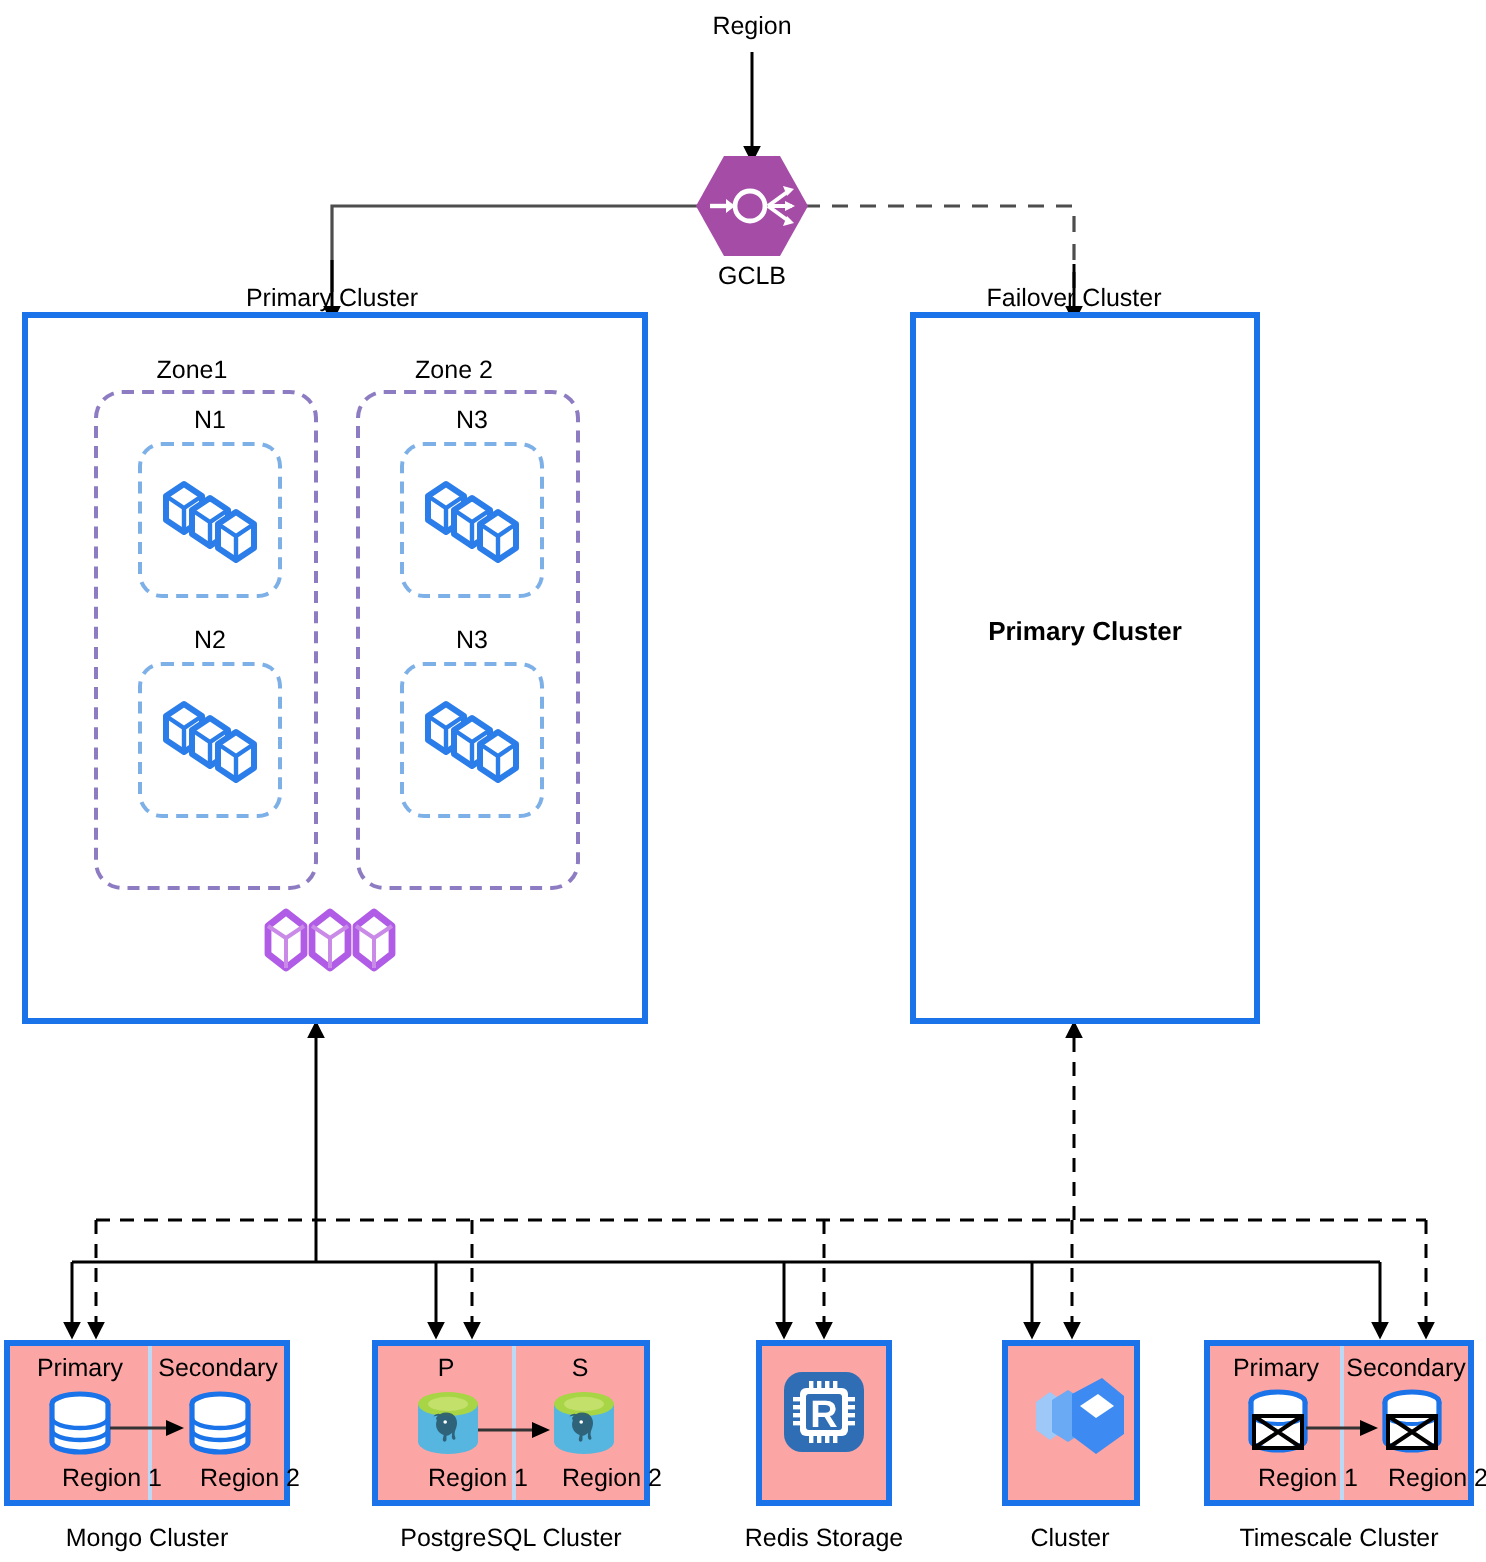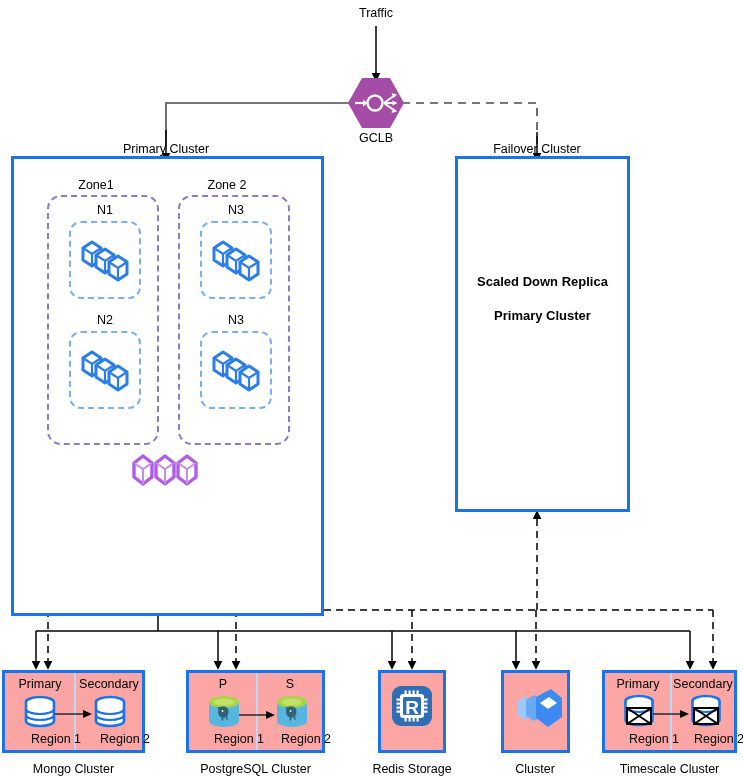--- a/index.html
+++ b/index.html
@@ -54,41 +54,41 @@
   <path class="black-line" marker-end="url(#arrB)" d="M 690 631 L 690 668"></path>
 
   <path class="dash-black" d="M 48 610 L 713 610"></path>
   <path class="dash-black" marker-end="url(#arrB)" d="M 48 610 L 48 668"></path>
   <path class="dash-black" marker-end="url(#arrB)" d="M 236 610 L 236 668"></path>
   <path class="dash-black" marker-end="url(#arrB)" d="M 412 610 L 412 668"></path>
   <path class="dash-black" marker-end="url(#arrB)" d="M 536 610 L 536 668"></path>
   <path class="dash-black" marker-end="url(#arrB)" d="M 713 610 L 713 668"></path>
 </svg>
 
-<div class="abs lbl" style="left:326px;top:6px;width:100px;">Traffic</div>
+<div class="abs lbl" style="left:326px;top:6px;width:100px;">Region</div>
 
 <div class="abs" style="left:347px;top:76px;width:58px;height:54px;">
   <svg width="58" height="54" viewBox="0 0 58 54">
     <polygon points="15,2 43,2 57,27 43,52 15,52 1,27" fill="#a44ca6"></polygon>
     <circle cx="28" cy="27" r="7.5" fill="none" stroke="#fff" stroke-width="2.4"></circle>
     <path d="M 8 27 L 19 27" stroke="#fff" stroke-width="2.2"></path>
     <path d="M 16 23.5 L 20.5 27 L 16 30.5 z" fill="#fff"></path>
     <path d="M 37 27 L 48 19" stroke="#fff" stroke-width="2"></path>
     <path d="M 37 27 L 49 27" stroke="#fff" stroke-width="2"></path>
     <path d="M 37 27 L 48 35" stroke="#fff" stroke-width="2"></path>
     <path d="M 44.5 17 L 50 18.5 L 46.5 22 z" fill="#fff"></path>
     <path d="M 45.5 24.5 L 50.5 27 L 45.5 29.5 z" fill="#fff"></path>
     <path d="M 46.5 32 L 50 35.5 L 44.5 37 z" fill="#fff"></path>
   </svg>
 </div>
 <div class="abs lbl" style="left:326px;top:131px;width:100px;">GCLB</div>
 
 <div class="abs lbl" style="left:108px;top:142px;width:116px;">Primary Cluster</div>
 
-<div class="abs cluster-box" style="left:11px;top:156px;width:313px;height:460px;">
+<div class="abs cluster-box" style="left:11px;top:156px;width:313px;height:356px;">
 
   <div class="abs lbl" style="left:32px;top:19px;width:100px;">Zone1</div>
   <div class="abs zone-box" style="left:33px;top:36px;width:112px;height:250px;">
     <div class="abs lbl" style="left:6px;top:6px;width:100px;">N1</div>
     <div class="abs node-box" style="left:20px;top:24px;width:72px;height:78px;">
       <svg class="abs" style="left:8px;top:11px;" width="56" height="56" viewBox="0 0 56 56">
         <g fill="#ffffff" stroke="#2b7de9" stroke-width="3" stroke-linejoin="round">
           <polygon points="4,14 13,8 22,14 22,26 13,32 4,26"></polygon>
           <polygon points="17,21 26,15 35,21 35,33 26,39 17,33"></polygon>
           <polygon points="30,28 39,22 48,28 48,40 39,46 30,40"></polygon>
@@ -161,21 +161,20 @@
       <path d="M 3,12 L 12,18 L 21,12 M 12,18 L 12,33"></path>
       <path d="M 25,12 L 34,18 L 43,12 M 34,18 L 34,33"></path>
       <path d="M 47,12 L 56,18 L 65,12 M 56,18 L 56,33"></path>
     </g>
   </svg>
 </div>
 
 <div class="abs lbl" style="left:479px;top:142px;width:116px;">Failover Cluster</div>
 
 <div class="abs cluster-box" style="left:455px;top:156px;width:175px;height:356px;">
-  <div class="failover-text" style="top:114px;">Scaled Down Replica</div>
   <div class="failover-text" style="top:148px;">Primary Cluster</div>
 </div>
 
 <div class="db-box" style="left:2px;top:670px;width:143px;height:83px;">
   <div class="db-split" style="left:69px;"></div>
   <div class="db-col-label" style="left:0;top:4px;width:70px;">Primary</div>
   <div class="db-col-label" style="left:70px;top:4px;width:68px;">Secondary</div>
   <svg class="abs" style="left:18px;top:23px;" width="34" height="32" viewBox="0 0 34 32">
     <ellipse cx="17" cy="6" rx="14" ry="5" fill="#fff" stroke="#1a73e8" stroke-width="2.6"></ellipse>
     <path d="M 3 6 L 3 25 A 14 5 0 0 0 31 25 L 31 6" fill="#fff" stroke="#1a73e8" stroke-width="2.6"></path>

